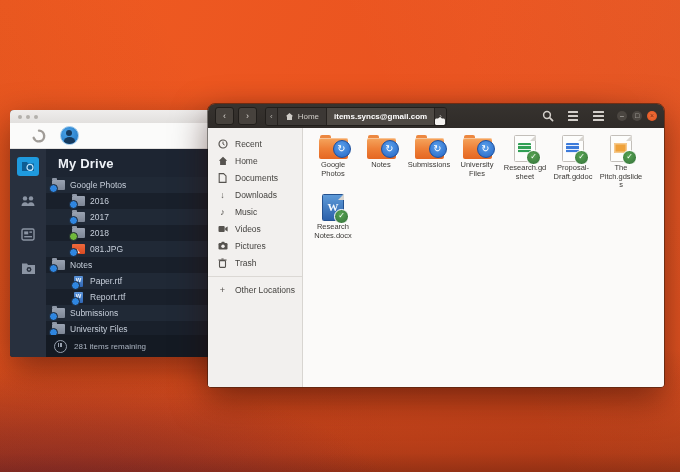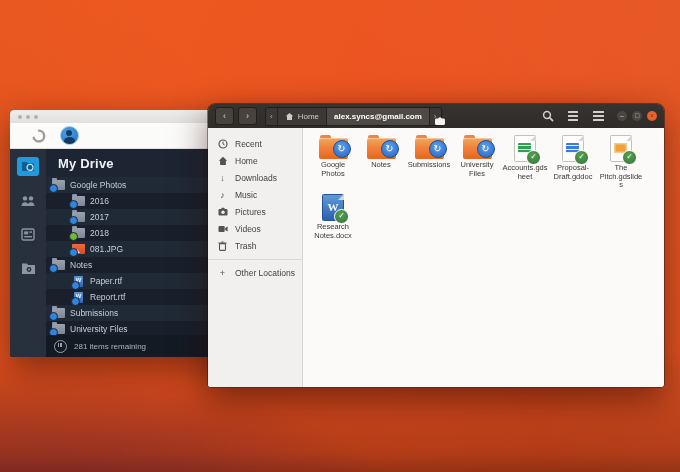--- a/index.html
+++ b/index.html
@@ -264,21 +264,21 @@
         <span class="pseg chev">‹</span>
         <span class="pseg">
           <span class="home-glyph">
             <svg width="9" height="9" viewBox="0 0 10 10">
                 <path d="M5 1 0.8 4.8h1.4V9h5.6V4.8h1.4z" fill="#cfccc7"></path>
               </svg>
           </span>
           <span>Home</span>
         </span>
         <span class="pseg active">
-          <span>alex.syncs@gmail.com</span>
+          <span>items.syncs@gmail.com</span>
         </span>
         <span class="pseg chev">›</span>
       </div>
       <span class="cursor">
         <svg width="12" height="10" viewBox="0 0 12 10">
             <path d="M4 2.5 6 1l2 1.5h1.5c.8 0 1.5.7 1.5 1.5v3.5c0 .8-.7 1.5-1.5 1.5h-7C1.7 9 1 8.3 1 7.5V4c0-.8.7-1.5 1.5-1.5z" fill="#f4f2ef"></path>
           </svg>
       </span>
       <div class="hdr-right">
         <span class="hicon">
@@ -317,48 +317,56 @@
         </div>
         <div class="srow">
           <span class="sic">
               <svg width="10" height="10" viewBox="0 0 10 10">
                 <path d="M5 .8.8 4.7h1.3V9h5.8V4.7h1.3z" fill="#56534f"></path>
               </svg>
             </span>
           <span>Home</span>
         </div>
         <div class="srow">
+          <span class="sic">
+              <svg width="9" height="10" viewBox="0 0 9 10">
+                <path d="M1.2.6h4.4L8 2.9v6.5H1.2z" fill="none" stroke="#56534f" stroke-width="1.1"></path>
+              </svg>
+            </span>
+          <span>Documents</span>
+        </div>
+        <div class="srow">
           <span class="sic">↓</span>
           <span>Downloads</span>
         </div>
         <div class="srow">
           <span class="sic">♪</span>
           <span>Music</span>
+        </div>
+        <div class="srow">
+          <span class="sic">
+              <svg width="10" height="8" viewBox="0 0 10 8">
+                <rect x=".5" y="1" width="6.2" height="6" rx="1" fill="#56534f"></rect>
+                <path d="M7.2 3 9.6 1.4v5.2L7.2 5z" fill="#56534f"></path>
+              </svg>
+            </span>
+          <span>Videos</span>
         </div>
         <div class="srow">
           <span class="sic">
               <svg width="10" height="9" viewBox="0 0 10 9">
                 <rect x=".5" y="2" width="9" height="6.4" rx="1.2" fill="#56534f"></rect>
                 <rect x="3.4" y=".7" width="3.2" height="1.6" rx=".6" fill="#56534f"></rect>
                 <circle cx="5" cy="5.2" r="1.7" fill="#f2f0ee"></circle>
               </svg>
             </span>
           <span>Pictures</span>
         </div>
         <div class="srow">
           <span class="sic">
-              <svg width="10" height="8" viewBox="0 0 10 8">
-                <rect x=".5" y="1" width="6.2" height="6" rx="1" fill="#56534f"></rect>
-                <path d="M7.2 3 9.6 1.4v5.2L7.2 5z" fill="#56534f"></path>
-              </svg>
-            </span>
-          <span>Videos</span>
-        </div>
-        <div class="srow">
-          <span class="sic">
               <svg width="9" height="10" viewBox="0 0 9 10">
                 <rect x="1.5" y="2.6" width="6" height="6.8" rx=".8" fill="none" stroke="#56534f" stroke-width="1.1"></rect>
                 <line x1=".4" y1="2" x2="8.6" y2="2" stroke="#56534f" stroke-width="1.1"></line>
                 <line x1="3.4" y1="1" x2="5.6" y2="1" stroke="#56534f" stroke-width="1.1"></line>
               </svg>
             </span>
           <span>Trash</span>
         </div>
         <div class="sdivider"></div>
         <div class="srow">
@@ -390,21 +398,21 @@
             <span class="nfolder">
                 <i class="emblem-sync"></i>
               </span>
             <span class="glabel">University Files</span>
           </div>
           <div class="gitem">
             <span class="page">
                 <i class="blk gsheet"></i>
                 <i class="emblem-check"></i>
               </span>
-            <span class="glabel">Accounts.gdsheet</span>
+            <span class="glabel">Research.gdsheet</span>
           </div>
           <div class="gitem">
             <span class="page">
                 <i class="blk gdoc"></i>
                 <i class="emblem-check"></i>
               </span>
             <span class="glabel">Proposal-Draft.gddoc</span>
           </div>
           <div class="gitem">
             <span class="page">

